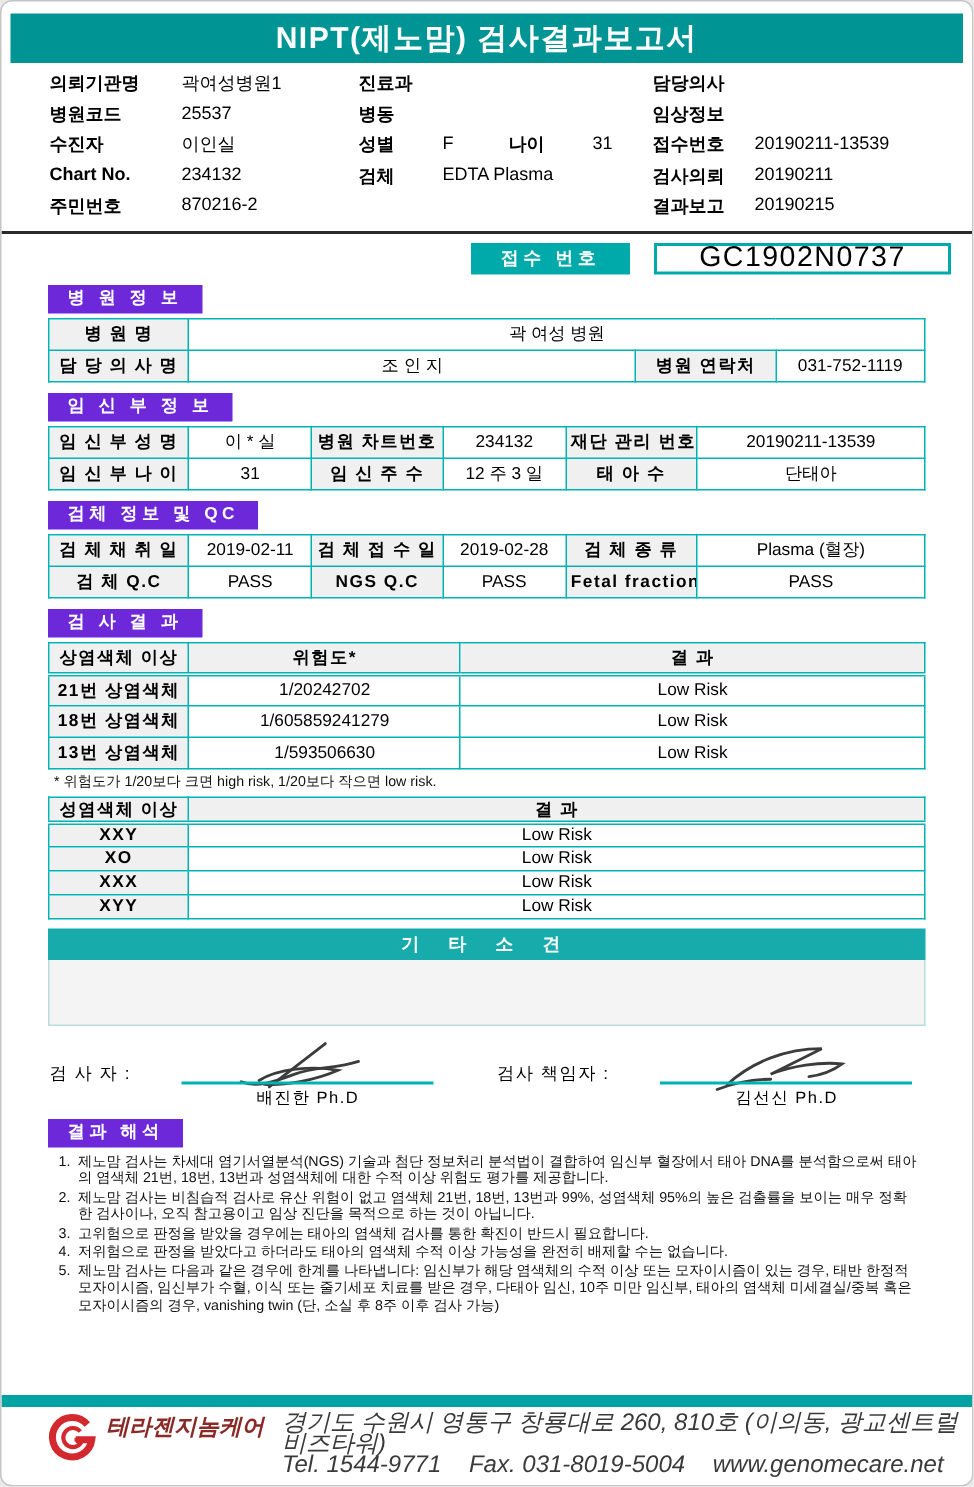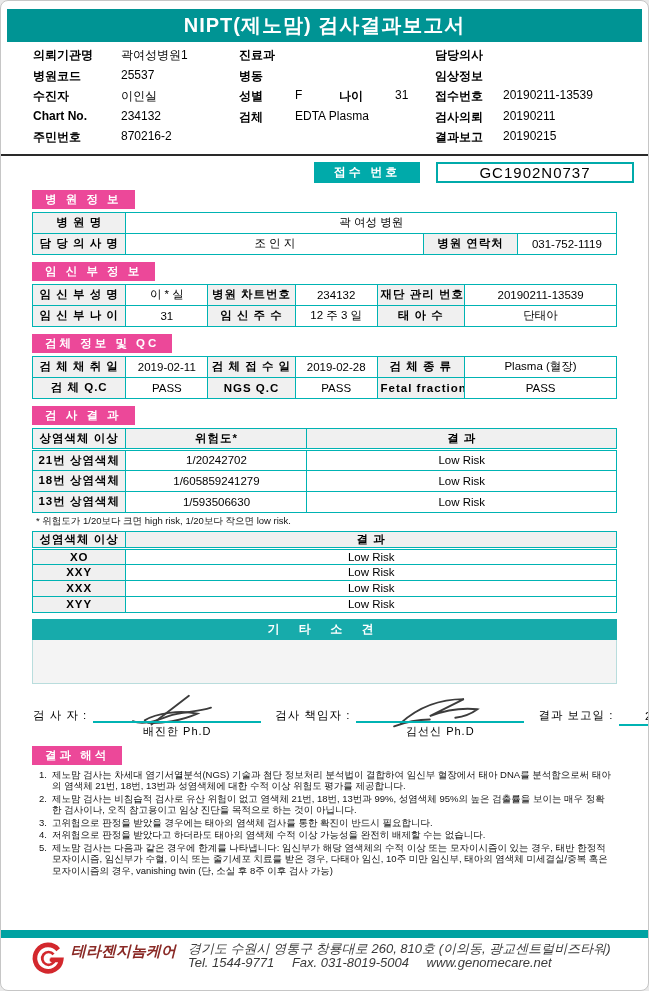--- a/index.html
+++ b/index.html
@@ -21,60 +21,60 @@
   .ilabel{font-weight:bold;flex:none;}
   .c1 .ilabel{width:88px;} .c2 .ilabel{width:56px;} .c3 .ilabel{width:68px;}
   .w40{width:40px;} .w44{width:44px;}
   .ival{white-space:nowrap;}
   .divider{margin-top:4px;border-top:2px solid #2a2a2a;height:0;}
   
   .receipt-row{margin:6px 14px 0 0;display:flex;justify-content:flex-end;height:21px;gap:16px;}
   .receipt-label{width:106px;background:#00aaaa;color:#fff;font-weight:bold;font-size:12px;
     letter-spacing:3px;display:flex;align-items:center;justify-content:center;}
   .receipt-value{width:198px;background:#fff;border:2px solid #00aaaa;color:#000;
-    font-size:15px;display:flex;align-items:center;justify-content:center;letter-spacing:1px;}
+    font-size:19px;display:flex;align-items:center;justify-content:center;letter-spacing:1px;}
   
   .sec{margin:6px 31px 0;}
-  .tab{display:inline-block;background:#ec4899;color:#fff;font-weight:bold;font-size:11.5px;
+  .tab{display:inline-block;background:#6d28d9;color:#fff;font-weight:bold;font-size:11.5px;
     line-height:19px;padding:0 13px;letter-spacing:3px;text-align:center;}
   table.tbl{width:100%;border-collapse:collapse;table-layout:fixed;margin-top:3px;font-size:11.5px;}
   table.tbl td{border:1.5px solid #00b3b3;height:21px;text-align:center;padding:0 3px;
     overflow:hidden;white-space:nowrap;}
   td.lab{background:#f0f0f0;font-weight:bold;letter-spacing:1px;}
   tr.hdr td{background:#f0f0f0;font-weight:bold;border-bottom:3px double #00b3b3;letter-spacing:1px;}
   table.sex td{height:16px;}
   .footnote{margin:2px 0 0 4px;font-size:9.5px;color:#111;}
   .mt6{margin-top:6px;}
   
   .others-hdr{height:21px;background:#17abab;color:#fff;font-weight:bold;font-size:12px;
     letter-spacing:8px;display:flex;align-items:center;justify-content:center;}
   .others-box{height:44px;background:#f4f4f4;border:1px solid #b9dddd;border-top:none;}
   
-  .sig-row{margin:10px 28px 0 32px;display:flex;align-items:flex-end;font-size:11.5px;}
+  .sig-row{margin:10px 28px 0 32px;display:flex;align-items:flex-end;font-size:11.5px;gap:28px;}
   .sig-label{font-weight:normal;letter-spacing:1px;margin-bottom:16px;white-space:nowrap;}
   .sig-stack{display:flex;flex-direction:column;align-items:center;margin:0 14px 0 6px;}
   .sig-svg{margin-bottom:-7px;}
   .sig-line{width:168px;border-bottom:2.5px solid #00b3b3;}
   .sig-name{font-size:11px;margin-top:1px;letter-spacing:1px;}
   .date-stack{display:flex;flex-direction:column;align-items:center;margin-left:6px;}
   .date-val{font-size:11.5px;padding:0 8px 2px;}
   .date-line{width:110px;border-bottom:2.5px solid #00b3b3;}
   .date-spacer{height:13px;}
   
   .notes{margin:4px 34px 0 38px;}
   .note{display:flex;font-size:9.5px;line-height:11.5px;color:#111;margin-bottom:1px;}
   .note .num{width:13px;flex:none;}
   .note .txt{flex:1;}
   
   .footer-bar{position:absolute;left:0;right:0;bottom:52px;height:8px;background:#00a2a2;}
   .footer{position:absolute;left:30px;right:1px;bottom:8px;height:40px;
     display:flex;align-items:flex-start;font-style:italic;}
   .logo-mark{flex:none;margin-right:6px;}
   .company{font-size:15px;font-weight:bold;color:#8a2a26;margin-right:12px;white-space:nowrap;}
-  .addr{font-size:13px;color:#3a3a3a;line-height:14px;}
+  .addr{font-size:16px;color:#3a3a3a;line-height:14px;}
   .addr .line2 span{margin-right:14px;}
 </style>
 </head>
 <body>
 
 <div class="page">
 
   <div class="title-bar">NIPT(제노맘) 검사결과보고서</div>
 
   <div class="top-info">
@@ -276,25 +276,25 @@
       <colgroup>
           <col style="width:16%">
           <col style="width:84%">
         </colgroup>
       <tbody>
           <tr class="hdr">
         <td>성염색체 이상</td>
         <td>결 과</td>
       </tr>
       <tr>
+        <td class="lab">XXY</td>
+        <td>Low Risk</td>
+      </tr>
+      <tr>
         <td class="lab">XO</td>
-        <td>Low Risk</td>
-      </tr>
-      <tr>
-        <td class="lab">XXY</td>
         <td>Low Risk</td>
       </tr>
       <tr>
         <td class="lab">XXX</td>
         <td>Low Risk</td>
       </tr>
       <tr>
         <td class="lab">XYY</td>
         <td>Low Risk</td>
       </tr>

